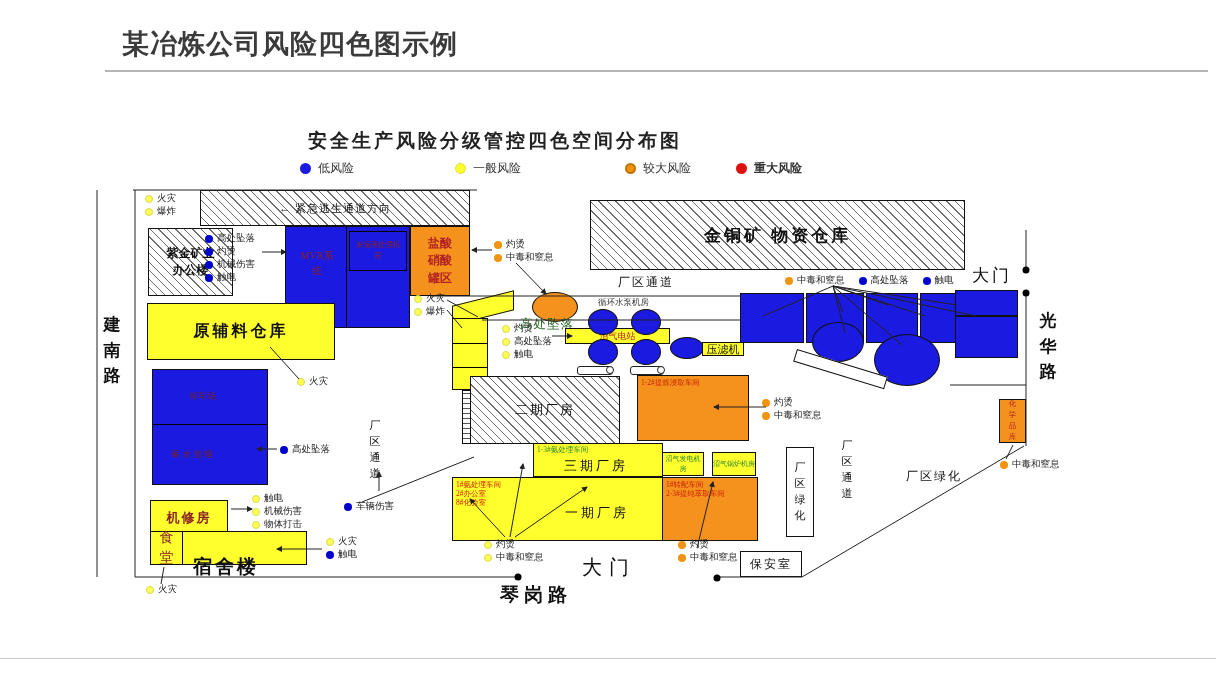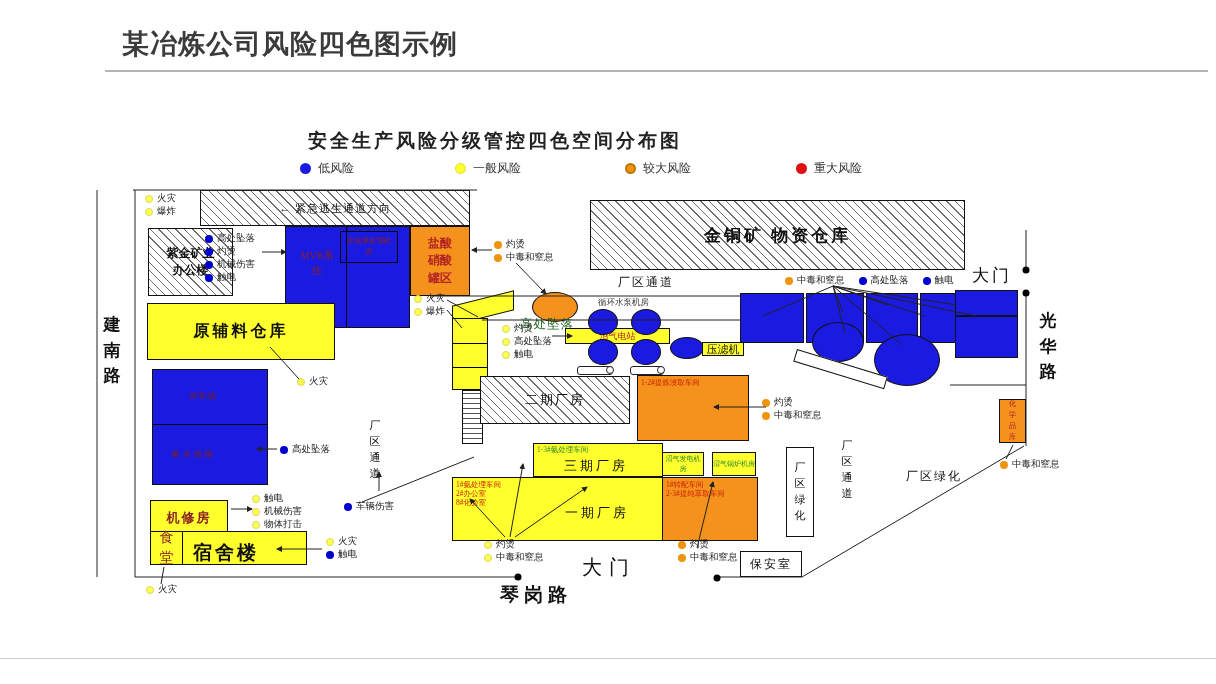--- a/index.html
+++ b/index.html
@@ -63,41 +63,41 @@
       <span>低风险</span>
     </div>
     <div class="leg" style="left:455px;top:160px;">
       <span class="ldot" style="background:#ffff2e;border:1px solid #dede3a;"></span>
       <span>一般风险</span>
     </div>
     <div class="leg" style="left:625px;top:160px;">
       <span class="ldot" style="background:#f0930f;border:2px solid #c07400;"></span>
       <span>较大风险</span>
     </div>
-    <div class="leg" style="left:796px;top:160px;">
+    <div class="leg" style="left:736px;top:160px;font-weight:bold;">
       <span class="ldot" style="background:#dd1111;"></span>
       <span>重大风险</span>
     </div>
 
     <div class="lbl roadv vtx" style="left:100px;top:312px;">建南路</div>
     <div class="lbl roadv vtx" style="left:1036px;top:308px;">光华路</div>
     <div class="lbl" style="left:500px;top:582px;font-size:19px;font-weight:bold;letter-spacing:5px;">琴岗路</div>
     <div class="lbl" style="left:972px;top:264px;font-size:17px;letter-spacing:3px;">大门</div>
     <div class="lbl" style="left:582px;top:554px;font-size:20px;letter-spacing:7px;">大门</div>
 
     <div class="box hatch" style="left:200px;top:190px;width:270px;height:36px;">
       <div class="cent" style="font-size:11px;letter-spacing:1px;">← 紧急逃生通道方向</div>
     </div>
     <div class="box hatch" style="left:148px;top:228px;width:85px;height:68px;">
       <div class="cent vtx" style="font-size:12px;font-weight:bold;width:58px;margin:0 auto;">紫金矿业办公楼</div>
     </div>
     <div class="box blue" style="left:285px;top:226px;width:125px;height:102px;">
       <div style="position:absolute;left:60px;top:0;bottom:0;border-left:1px solid #000;"></div>
       <div class="lbl vtx" style="left:10px;top:22px;width:42px;font-size:10px;color:#8b2222;">MVR系统</div>
-      <div class="box" style="left:54px;top:4px;width:58px;height:32px;border-color:#000;">
+      <div class="box" style="left:63px;top:4px;width:58px;height:40px;border-color:#000;">
         <div class="cent vtx" style="font-size:7.5px;color:#8b2222;width:52px;margin:0 auto;">浓缩液处理机房</div>
       </div>
     </div>
     <div class="box orange" style="left:410px;top:226px;width:60px;height:70px;">
       <div class="cent vtx" style="font-size:12px;font-weight:bold;color:#b22222;width:28px;margin:0 auto;">盐酸硝酸罐区</div>
     </div>
 
     <div class="box yellow" style="left:452px;top:298px;width:62px;height:20px;transform:skewY(-14deg);"></div>
     <div class="box yellow" style="left:452px;top:318px;width:36px;height:72px;">
       <div style="position:absolute;left:0;right:0;top:24px;border-top:1px solid #000;"></div>
@@ -135,21 +135,21 @@
     <div class="box blue" style="left:740px;top:293px;width:64px;height:50px;"></div>
     <div class="box blue" style="left:806px;top:293px;width:58px;height:50px;"></div>
     <div class="box blue" style="left:866px;top:293px;width:52px;height:50px;"></div>
     <div class="box blue" style="left:920px;top:293px;width:44px;height:50px;"></div>
     <div class="box blue" style="left:955px;top:290px;width:63px;height:26px;"></div>
     <div class="box blue" style="left:955px;top:316px;width:63px;height:42px;"></div>
     <div class="box blue ell" style="left:812px;top:322px;width:52px;height:40px;"></div>
     <div class="box blue ell" style="left:874px;top:334px;width:66px;height:52px;"></div>
     <div class="box" style="left:797px;top:349px;width:95px;height:13px;background:#fff;transform:rotate(17deg);transform-origin:left top;"></div>
 
-    <div class="box hatch" style="left:480px;top:376px;width:150px;height:48px;">
+    <div class="box hatch" style="left:470px;top:376px;width:150px;height:68px;">
       <div class="cent" style="font-size:13px;letter-spacing:2px;">二期厂房</div>
     </div>
     <div class="box orange" style="left:637px;top:375px;width:112px;height:66px;">
       <div class="lbl tinyred" style="left:3px;top:2px;">1-2#提炼浸取车间</div>
     </div>
 
     <div class="box yellow" style="left:533px;top:443px;width:130px;height:34px;">
       <div class="lbl tinygreen" style="left:3px;top:1px;">1-3#氨处理车间</div>
       <div class="lbl" style="left:30px;top:13px;font-size:13px;letter-spacing:3px;">三期厂房</div>
     </div>
@@ -193,21 +193,21 @@
       <div class="lbl" style="left:36px;top:20px;font-size:9px;color:#7a2020;">停车场</div>
       <div class="lbl" style="left:18px;top:78px;font-size:9px;color:#7a2020;letter-spacing:2px;">蓄水池塘</div>
     </div>
     <div class="box yellow" style="left:150px;top:500px;width:78px;height:35px;">
       <div class="cent" style="font-size:13px;font-weight:bold;color:#8b2222;letter-spacing:2px;">机修房</div>
     </div>
     <div class="box yellow" style="left:150px;top:531px;width:157px;height:34px;">
       <div style="position:absolute;left:0;top:0;bottom:0;width:32px;border-right:1px solid #000;display:flex;align-items:center;justify-content:center;">
         <span class="vtx" style="width:14px;font-size:14px;color:#8b2222;">食堂</span>
       </div>
-      <div class="lbl" style="left:42px;top:8px;font-size:19px;font-weight:bold;letter-spacing:3px;">宿舍楼</div>
+      <div class="lbl" style="left:42px;top:22px;font-size:19px;font-weight:bold;letter-spacing:3px;">宿舍楼</div>
     </div>
 
     <div class="rg" style="left:145px;top:192px;">
         <div class="r">
           <span class="dot" data-c="y"></span>
           <span>火灾</span>
         </div>
         <div class="r">
           <span class="dot" data-c="y"></span>
           <span>爆炸</span>

